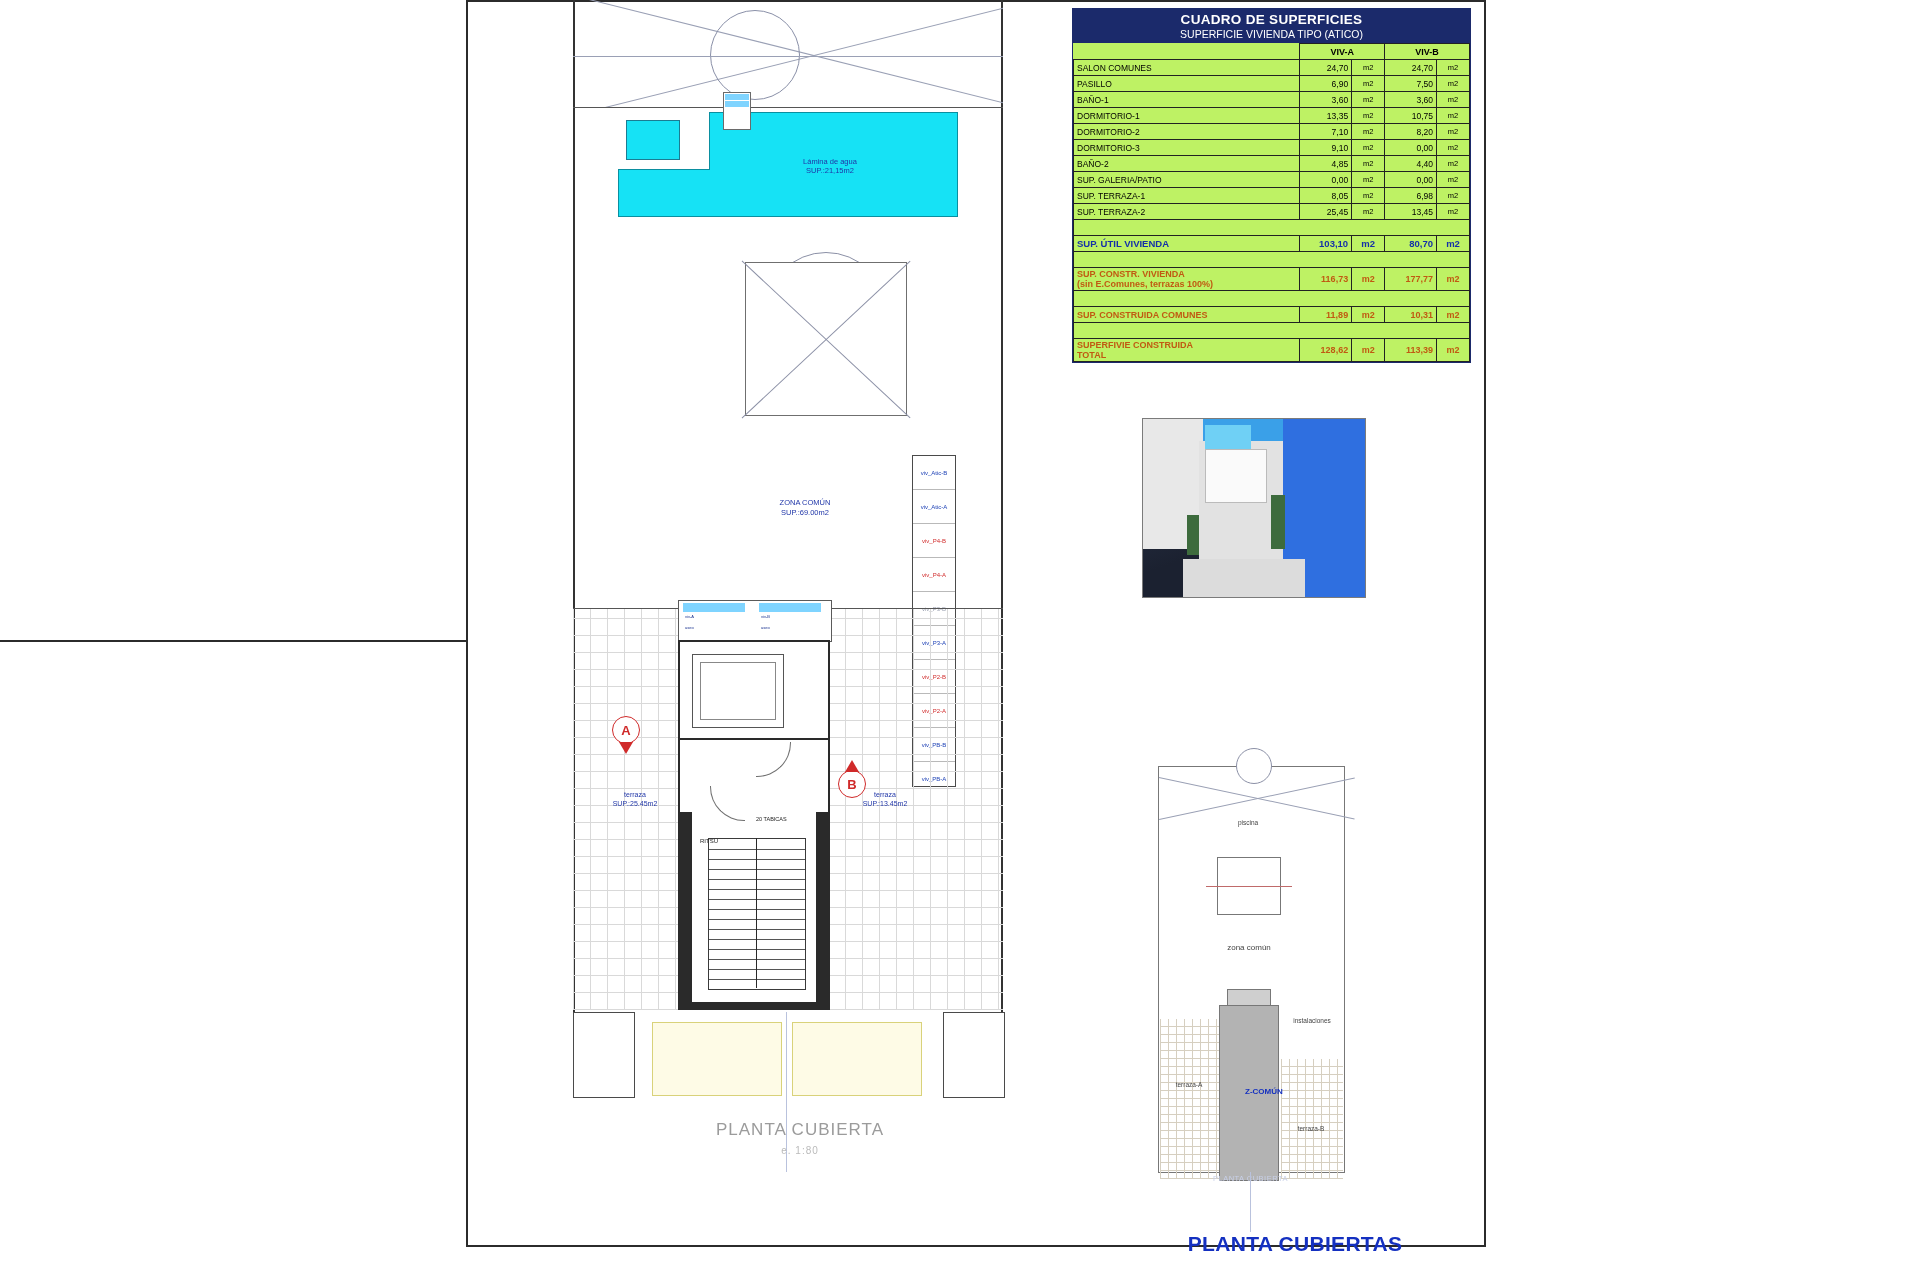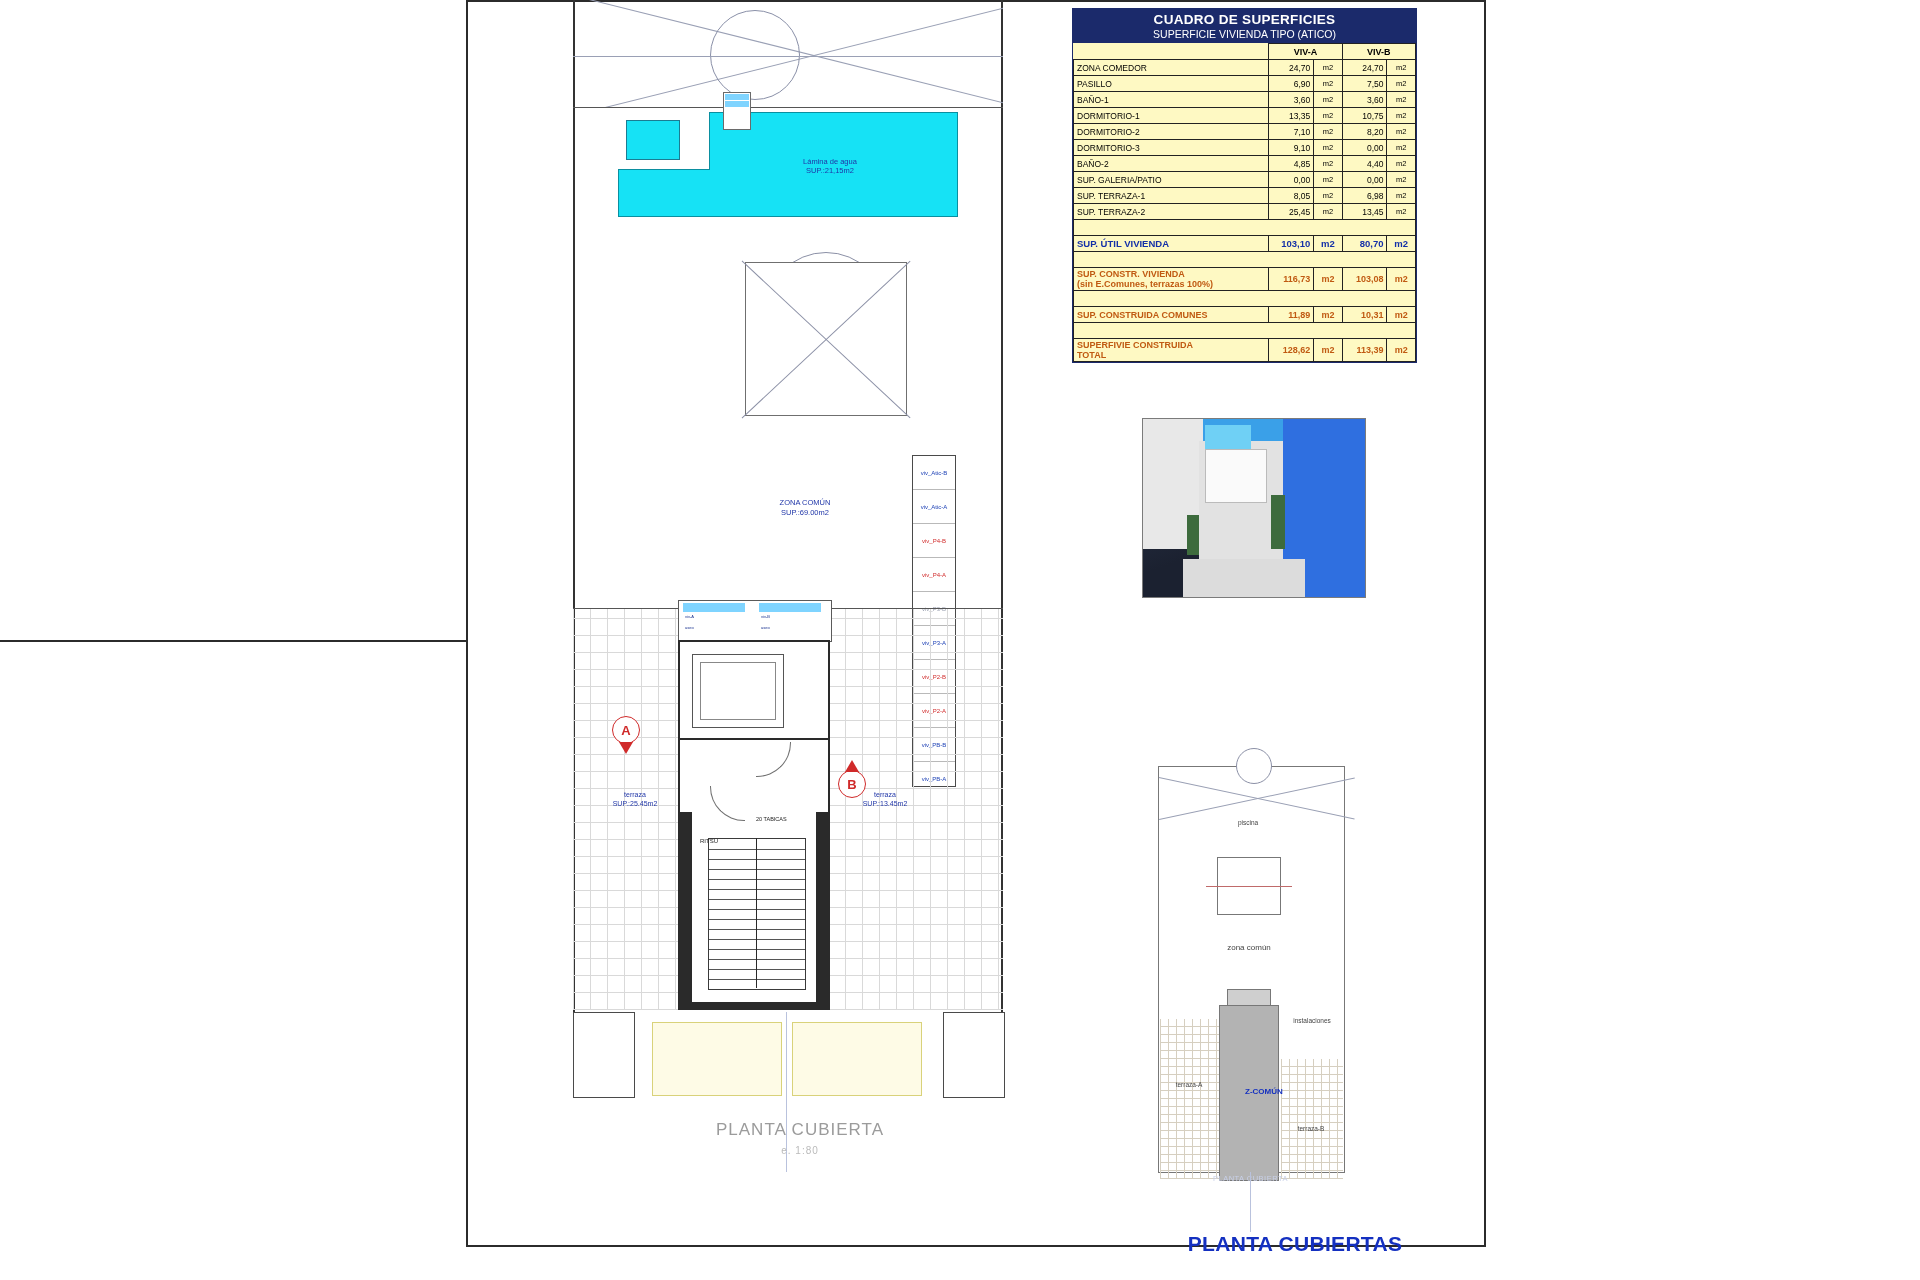--- a/index.html
+++ b/index.html
@@ -85,21 +85,21 @@
   .ritsu{position:absolute;left:140px;top:838px;font-size:6px;color:#222;}
 
   
   .bal{position:absolute;top:1012px;height:84px;border:1px solid #4a4a4a;background:#fff;}
   .balg{position:absolute;top:1022px;height:72px;border:1px solid #d9d27a;background:#fefbe6;}
 
   .planta-cubierta{position:absolute;left:120px;top:1120px;width:240px;text-align:center;font-size:17px;color:#9b9b9b;letter-spacing:1px;}
   .planta-sub{position:absolute;left:120px;top:1145px;width:240px;text-align:center;font-size:10px;color:#bbb;letter-spacing:1px;}
 
   
-  .table-wrap{position:absolute;left:1072px;top:8px;width:345px;border:1.5px solid #1b2a6b;background:#fef9c3;box-sizing:border-box;}
+  .table-wrap{position:absolute;left:1072px;top:8px;width:399px;border:1.5px solid #1b2a6b;background:#bef264;box-sizing:border-box;}
   .tbl-title{background:#1b2a6b;color:#fff;text-align:center;font-size:13.5px;font-weight:bold;padding:3px 0 1px 0;letter-spacing:.3px;}
   .tbl-sub{background:#1b2a6b;color:#fff;text-align:center;font-size:10.5px;padding-bottom:3px;}
   table.surf{border-collapse:collapse;width:100%;font-size:8.5px;}
   table.surf td{border:1px solid #222;padding:1px 3px;height:13px;}
   .col-name{width:48%;}
   .num{text-align:right;width:11%;padding-right:2px;}
   .unit{width:7%;text-align:center;font-size:7.5px;}
   .hdr{text-align:center;font-weight:bold;font-size:9px;}
   .nb{border:none !important;}
   .blank-row td{border-left:1px solid #222;border-right:1px solid #222;border-top:none;border-bottom:none;height:7px;}
@@ -274,21 +274,21 @@
     <div class="tbl-sub">SUPERFICIE VIVIENDA TIPO  (ATICO)</div>
     <table class="surf">
       <tbody>
           <tr>
         <td class="col-name nb" style="border:none;"></td>
         <td class="hdr" colspan="2">VIV-A</td>
         <td class="hdr" colspan="2">VIV-B</td>
       </tr>
 
       <tr>
-            <td class="col-name">ZONA COMEDOR</td>
+            <td class="col-name">SALON COMUNES</td>
             <td class="num">24,70</td>
             <td class="unit">m2</td>
             <td class="num">24,70</td>
             <td class="unit">m2</td>
           </tr>
       <tr>
             <td class="col-name">PASILLO</td>
             <td class="num">6,90</td>
             <td class="unit">m2</td>
             <td class="num">7,50</td>
@@ -365,21 +365,21 @@
 
       <tr class="blank-row">
             <td colspan="5"></td>
           </tr>
 
       <tr>
         <td class="col-name bold-orange" style="white-space:pre-line;">SUP. CONSTR. VIVIENDA
 (sin E.Comunes, terrazas 100%)</td>
         <td class="num bold-orange">116,73</td>
             <td class="unit bold-orange">m2</td>
-        <td class="num bold-orange">103,08</td>
+        <td class="num bold-orange">177,77</td>
             <td class="unit bold-orange">m2</td>
       </tr>
 
       <tr class="blank-row">
             <td colspan="5"></td>
           </tr>
 
       <tr>
         <td class="col-name bold-orange">SUP. CONSTRUIDA COMUNES</td>
         <td class="num bold-orange">11,89</td>

